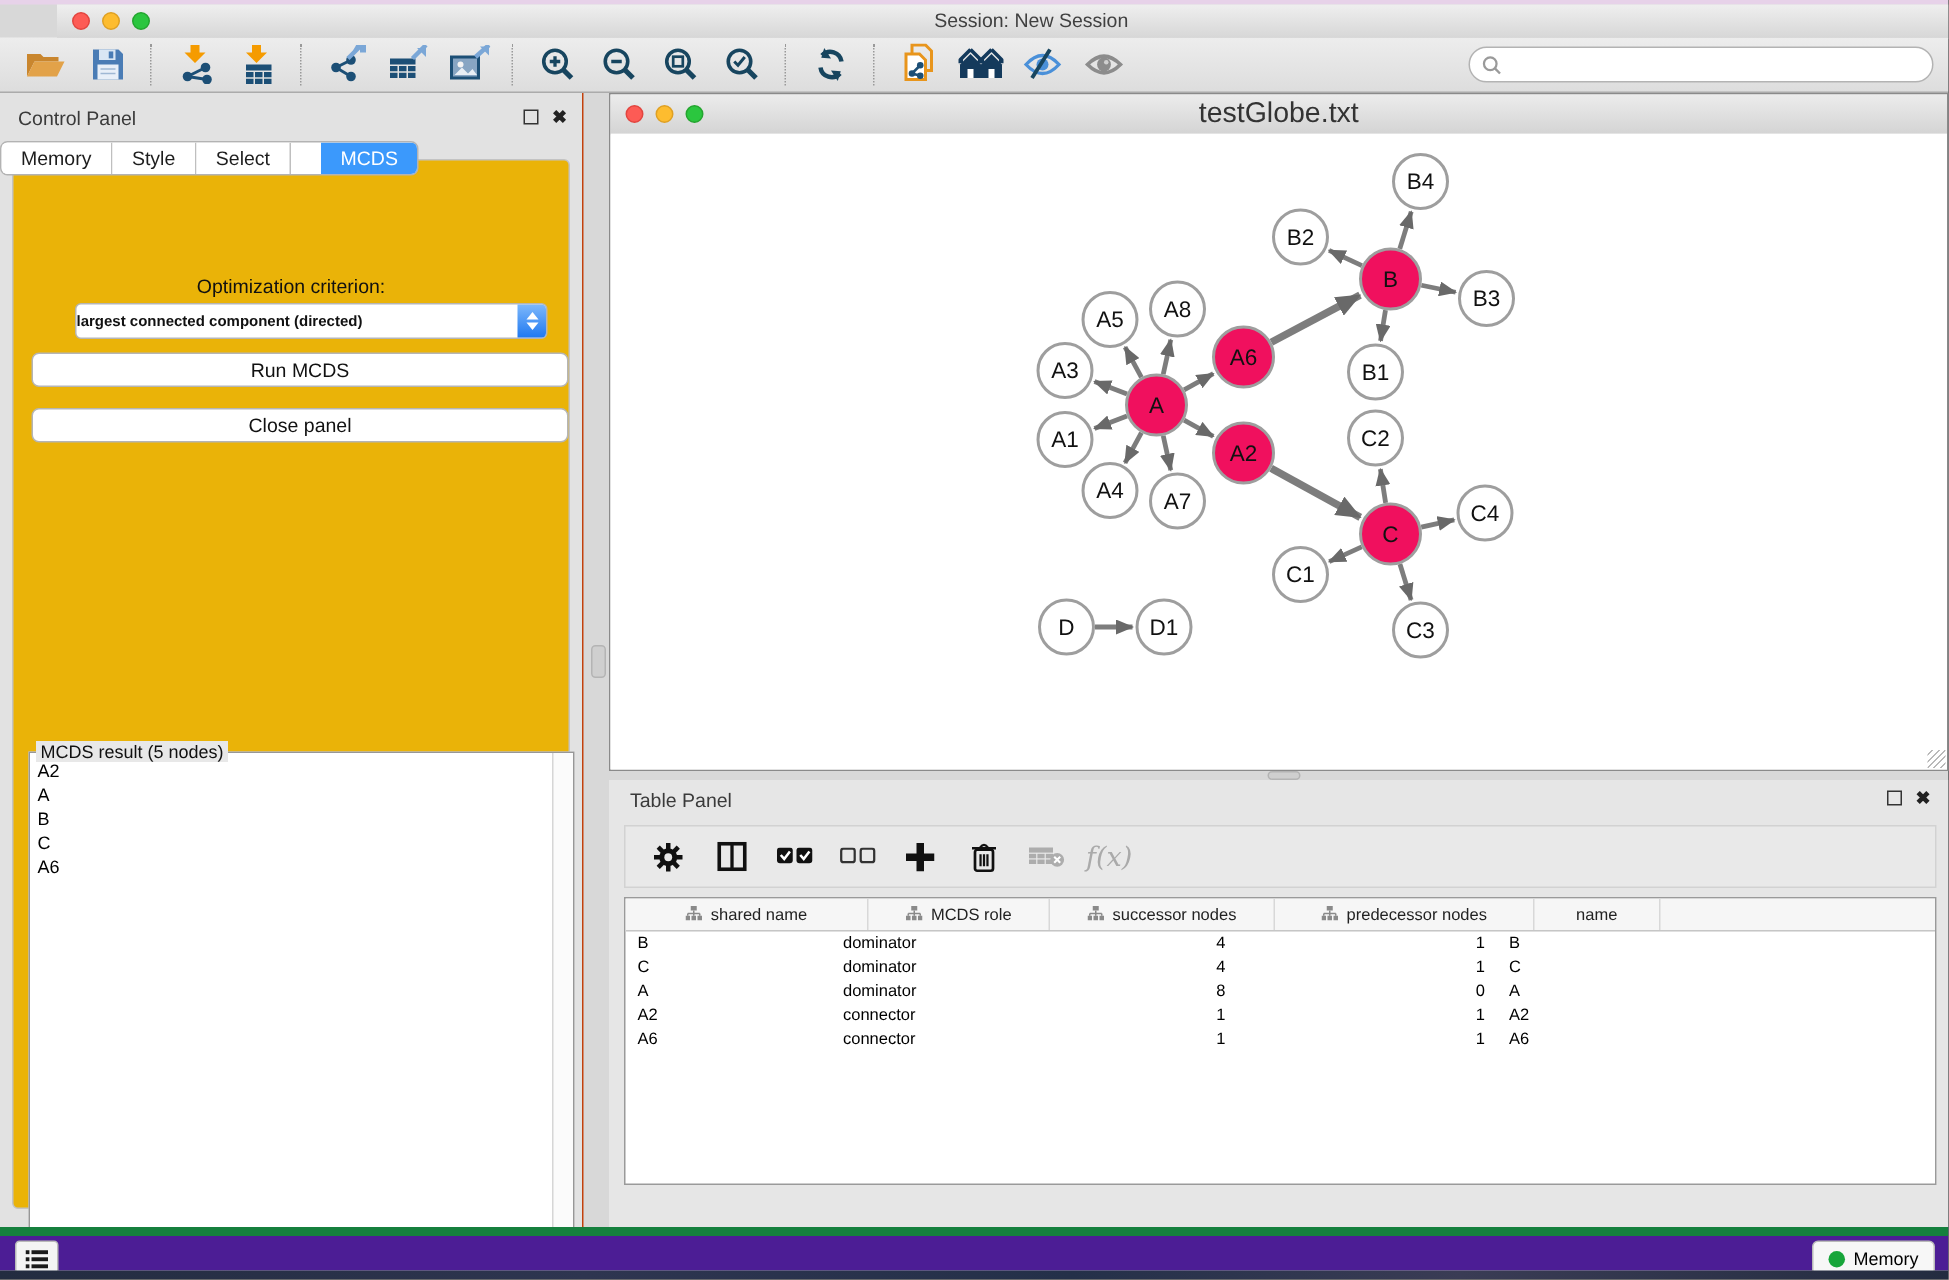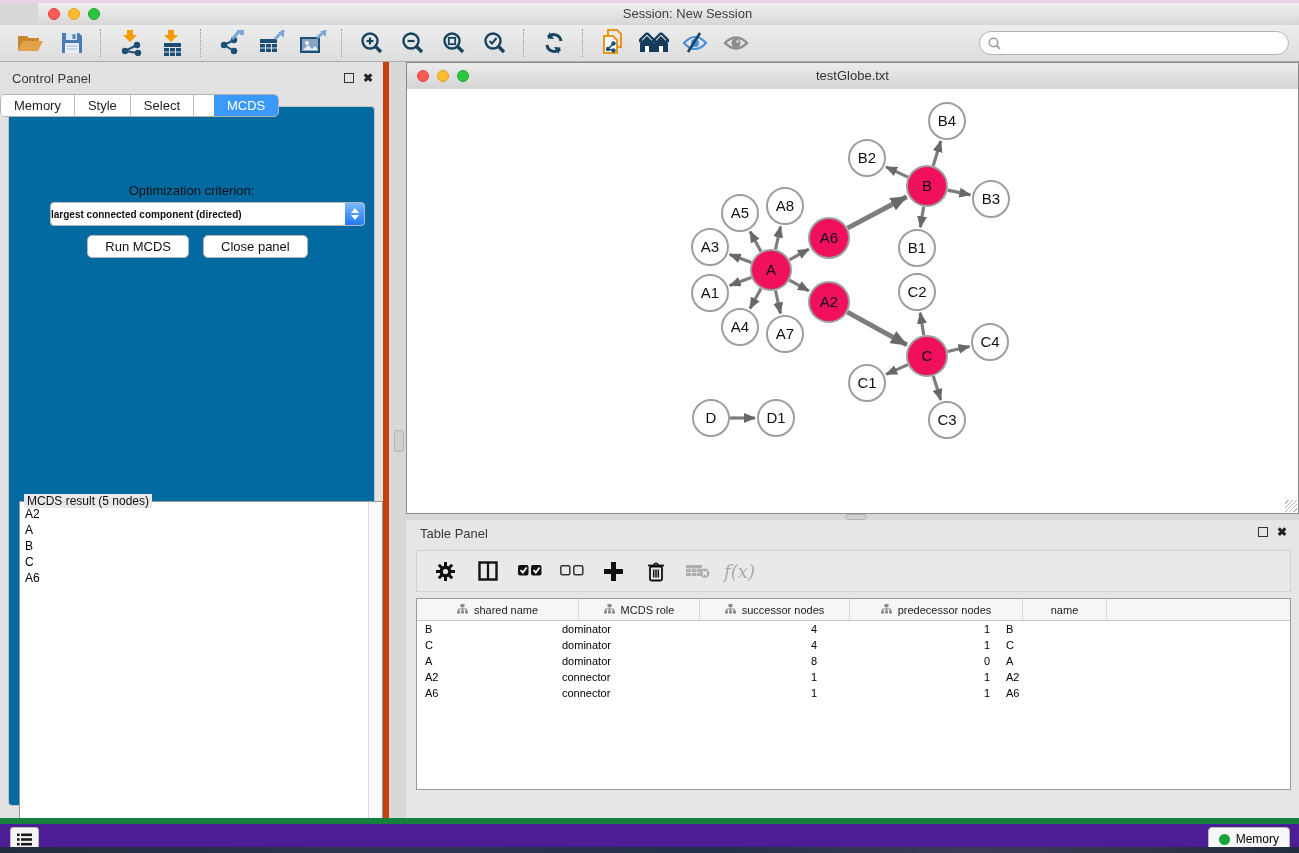--- a/index.html
+++ b/index.html
@@ -18,46 +18,46 @@
   .tbtn{width:41px;height:32px;display:flex;align-items:center;justify-content:center;flex:0 0 auto;}
   .sep{width:1px;height:28px;border-left:1px dotted #999;margin:0 8px;flex:0 0 auto;}
   .search-box{margin-left:auto;width:292px;height:22px;background:#fff;border:1px solid #b3b3b3;border-radius:12px;display:flex;align-items:center;padding:0 8px;gap:5px;}
   .search-box input{border:none;outline:none;flex:1;font-size:12px;font-family:"Liberation Sans",sans-serif;background:transparent;}
   
   .panel-title{font-size:13px;color:#3a3a3a;}
   .wctl{display:flex;gap:9px;align-items:center;}
   .float-box{width:8px;height:8px;border:1.5px solid #333;display:inline-block;}
   .close-x{font-size:12px;font-weight:bold;color:#222;line-height:10px;}
   
-  .control-panel{position:absolute;left:0;top:62px;width:389px;height:756px;background:#e2e2e2;border-right:6px solid #c2410c;box-sizing:border-box;}
+  .control-panel{position:absolute;left:0;top:62px;width:389px;height:756px;background:#e2e2e2;border-right:1px solid #c2410c;box-sizing:border-box;}
   .cp-head{position:absolute;left:12px;top:9px;}
   .cp-ctl{position:absolute;right:10px;top:11px;}
-  .cp-content{position:absolute;left:8px;top:44px;right:8px;bottom:12px;border:1px solid #c3c3c3;border-radius:4px;background:#0369a1;}
+  .cp-content{position:absolute;left:8px;top:44px;right:8px;bottom:12px;border:1px solid #c3c3c3;border-radius:4px;background:#eab308;}
   .seg{display:inline-flex;border:1px solid #b3b3b3;border-radius:5px;overflow:hidden;background:#fff;}
   .seg-tab{padding:3px 13px;font-size:13px;color:#1d1d1d;background:#fff;border-right:1px solid #bfbfbf;white-space:nowrap;}
   .seg-tab:last-child{border-right:none;}
   .seg-tab.selected{background:#3b99fc;color:#fff;margin-left:20px;}
   .cp-tabs{position:absolute;left:0;right:0;top:32px;text-align:center;z-index:2;}
   .opt-label{position:absolute;left:0;right:0;top:76px;text-align:center;font-size:13px;color:#111;}
   .dropdown{position:absolute;left:41px;top:95px;width:315px;height:24px;background:#fff;border:1px solid #b5b5b5;border-radius:4px;display:flex;align-items:center;box-sizing:border-box;}
   .dropdown .value{flex:1;font-size:10px;padding:0 0;color:#111;white-space:nowrap;overflow:hidden;font-weight:bold;}
   .stepper{width:19px;align-self:stretch;background:linear-gradient(#7db8fb,#2079f1);border-radius:0 3px 3px 0;display:flex;flex-direction:column;align-items:center;justify-content:center;gap:2px;}
   .tri-up{width:0;height:0;border-left:4px solid transparent;border-right:4px solid transparent;border-bottom:5px solid #fff;}
   .tri-dn{width:0;height:0;border-left:4px solid transparent;border-right:4px solid transparent;border-top:5px solid #fff;}
-  .btn-row{position:absolute;left:12px;right:0;top:128px;display:flex;justify-content:center;gap:14px;}
+  .btn-row{position:absolute;left:12px;right:0;top:128px;display:flex;justify-content:center;gap:14px;flex-direction:column;}
   .mac-btn{background:#fff;border:1px solid #b5b5b5;border-radius:5px;padding:3px 17px;font-size:13px;color:#111;}
   .result-box{position:absolute;left:10px;top:394px;width:362px;height:337px;border:1px solid #979797;background:#fff;}
   .result-legend{position:absolute;top:-8px;left:4px;background:#e8e8e8;padding:0 3px;font-size:12px;color:#111;}
   .result-list{position:absolute;left:1px;top:4px;right:14px;bottom:1px;overflow:hidden;}
   .result-item{font-size:12px;line-height:16px;padding-left:4px;color:#000;}
   .result-scroll{position:absolute;top:0;right:0;width:13px;bottom:0;background:#fbfbfb;border-left:1px solid #d6d6d6;}
   
   .net-window{position:absolute;left:406px;top:62px;width:893px;height:452px;border:1px solid #8a8a8a;background:#fff;box-sizing:border-box;}
   .net-titlebar{position:absolute;left:0;top:0;right:0;height:26px;background:linear-gradient(#ececec,#d4d4d4);border-bottom:1px solid #a8a8a8;}
-  .net-titlebar .title{position:absolute;left:0;right:0;text-align:center;font-size:13px;line-height:26px;color:#333;}
+  .net-titlebar .title{position:absolute;left:0;right:0;text-align:center;font-size:19px;line-height:26px;color:#333;}
   .net-lights{position:absolute;left:10px;top:7px;display:flex;gap:8px;}
   .net-canvas{position:absolute;left:0;top:26px;right:0;bottom:0;background:#fff;overflow:hidden;}
   .grip{position:absolute;right:1px;bottom:1px;width:12px;height:12px;background:repeating-linear-gradient(135deg,transparent,transparent 2px,#b9b9b9 2px,#b9b9b9 3px);}
   .v-grip{position:absolute;left:394px;top:430px;width:8px;height:20px;background:#cfcfcf;border:1px solid #b4b4b4;border-radius:3px;}
   .h-grip{position:absolute;left:845px;top:514px;width:20px;height:4px;background:#cfcfcf;border:1px solid #b4b4b4;border-radius:3px;}
   
   .table-panel{position:absolute;left:406px;top:520px;width:893px;height:298px;background:#e6e6e6;}
   .tp-head{position:absolute;left:14px;top:6px;}
   .tp-ctl{position:absolute;right:12px;top:7px;}
   .tp-toolbar{position:absolute;left:10px;top:30px;right:8px;height:42px;background:#e9e9e9;border:1px solid #d2d2d2;display:flex;align-items:center;gap:9px;padding:0 12px;box-sizing:border-box;}

